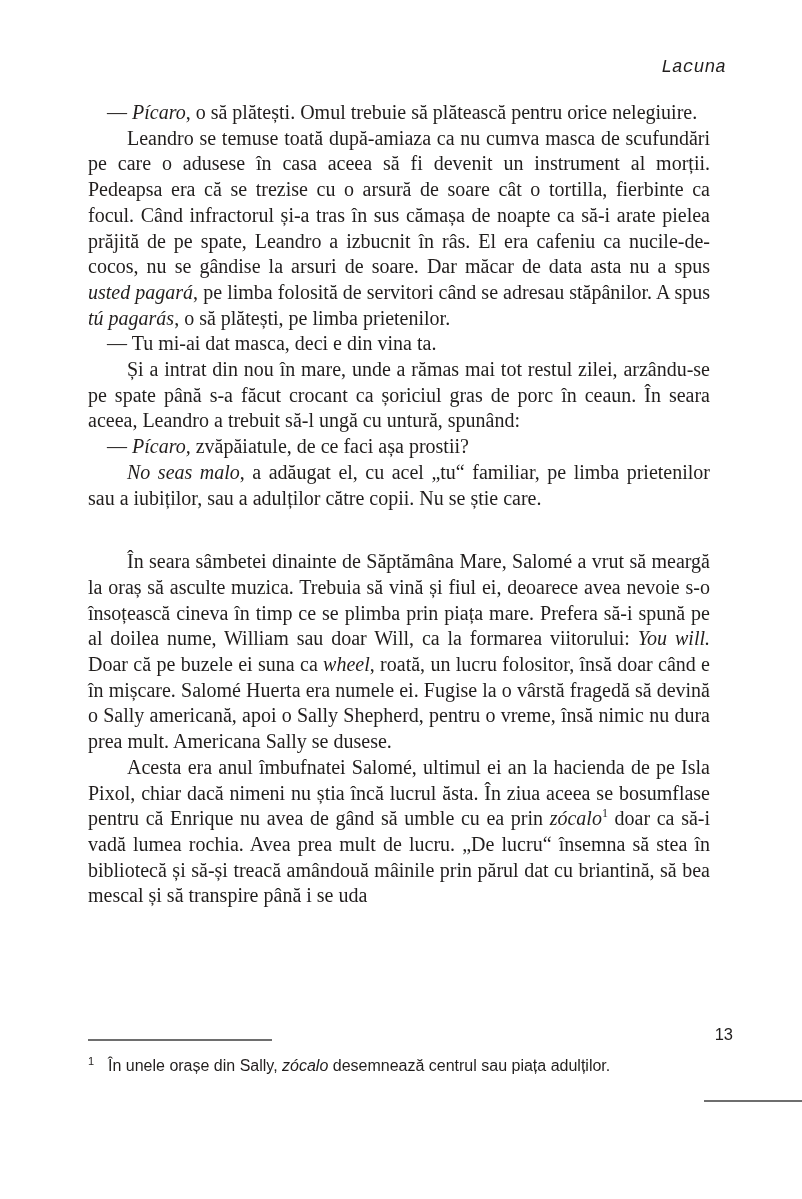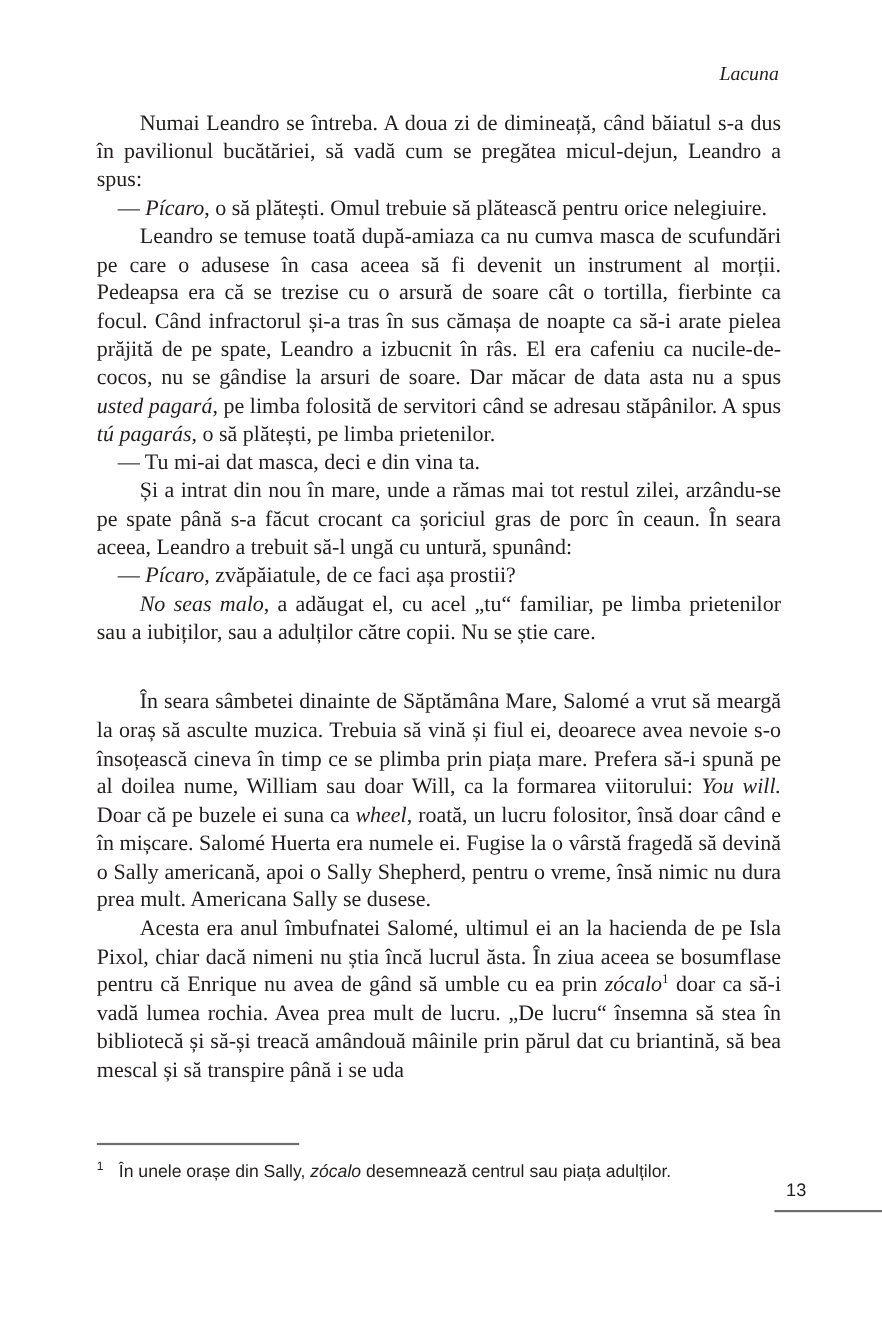--- a/index.html
+++ b/index.html
@@ -12,22 +12,22 @@
     width: 802px;
     height: 1199px;
     background: #ffffff;
     overflow: hidden;
     font-family: "Liberation Serif", serif;
     color: var(--text-color, #211e1d);
   }
   .running-head {
     position: absolute;
     top: 57px;
-    right: 94px;
-    font-family: Liberation Serif, serif;
+    right: 76px;
+    font-family: Liberation Mono, monospace;
     font-style: italic;
     font-size: 18px;
     line-height: 20px;
     color: var(--text-color, #211e1d);
   }
   .body-text {
     position: absolute;
     left: 88px;
     top: 100px;
     width: 622px;
@@ -69,21 +69,21 @@
   }
   .fn-marker {
     font-size: 11px;
     vertical-align: super;
     display: inline-block;
     width: 20px;
   }
   .footnote i, .body-text i { font-style: italic; }
   .page-number {
     position: absolute;
-    top: 1072px;
+    top: 1024px;
     right: 69px;
     font-family: "Liberation Sans", sans-serif;
     font-size: 16.5px;
     line-height: 20px;
     color: var(--text-color, #211e1d);
   }
   .footer-rule {
     position: absolute;
     left: 704px;
     right: 0;
@@ -91,21 +91,20 @@
     height: 2px;
     background: var(--rule-color, #6e6e6e);
   }
 </style>
 </head>
 <body>
 
 <div class="page">
   <div class="running-head">Lacuna</div>
   <div class="body-text">
-      <p class="indent"><span>Numai Leandro se întreba. A doua zi de dimineață, când băiatul s-a dus în pavilionul bucătăriei, să vadă cum se pregătea micul-dejun, Leandro a spus:</span></p>
       <p class="dialogue"><span>— </span><i>Pícaro</i><span>, o să plătești. Omul trebuie să plătească pentru orice nelegiuire.</span></p>
       <p class="indent"><span>Leandro se temuse toată după-amiaza ca nu cumva masca de scufundări pe care o adusese în casa aceea să fi devenit un instrument al morții. Pedeapsa era că se trezise cu o arsură de soare cât o tortilla, fierbinte ca focul. Când infractorul și-a tras în sus cămașa de noapte ca să-i arate pielea prăjită de pe spate, Leandro a izbucnit în râs. El era cafeniu ca nucile-de-cocos, nu se gândise la arsuri de soare. Dar măcar de data asta nu a spus </span><i>usted pagará</i><span>, pe limba folosită de servitori când se adresau stăpânilor. A spus </span><i>tú pagarás</i><span>, o să plătești, pe limba prietenilor.</span></p>
       <p class="dialogue"><span>— Tu mi-ai dat masca, deci e din vina ta.</span></p>
       <p class="indent"><span>Și a intrat din nou în mare, unde a rămas mai tot restul zilei, arzându-se pe spate până s-a făcut crocant ca șoriciul gras de porc în ceaun. În seara aceea, Leandro a trebuit să-l ungă cu untură, spunând:</span></p>
       <p class="dialogue"><span>— </span><i>Pícaro,</i><span> zvăpăiatule, de ce faci așa prostii?</span></p>
       <p class="indent"><i>No seas malo</i><span>, a adăugat el, cu acel „tu“ familiar, pe limba prietenilor sau a iubiților, sau a adulților către copii. Nu se știe care.</span></p>
       <p class="indent section-start"><span>În seara sâmbetei dinainte de Săptămâna Mare, Salomé a vrut să meargă la oraș să asculte muzica. Trebuia să vină și fiul ei, deoarece avea nevoie s-o însoțească cineva în timp ce se plimba prin piața mare. Prefera să-i spună pe al doilea nume, William sau doar Will, ca la formarea viitorului: </span><i>You will.</i><span> Doar că pe buzele ei suna ca </span><i>wheel</i><span>, roată, un lucru folositor, însă doar când e în mișcare. Salomé Huerta era numele ei. Fugise la o vârstă fragedă să devină o Sally americană, apoi o Sally Shepherd, pentru o vreme, însă nimic nu dura prea mult. Americana Sally se dusese.</span></p>
       <p class="indent"><span>Acesta era anul îmbufnatei Salomé, ultimul ei an la hacienda de pe Isla Pixol, chiar dacă nimeni nu știa încă lucrul ăsta. În ziua aceea se bosumflase pentru că Enrique nu avea de gând să umble cu ea prin </span><i>zócalo</i><sup>1</sup><span> doar ca să-i vadă lumea rochia. Avea prea mult de lucru. „De lucru“ însemna să stea în bibliotecă și să-și treacă amândouă mâinile prin părul dat cu briantină, să bea mescal și să transpire până i se uda</span></p>
     </div>
   <div class="footnote-rule"></div>

